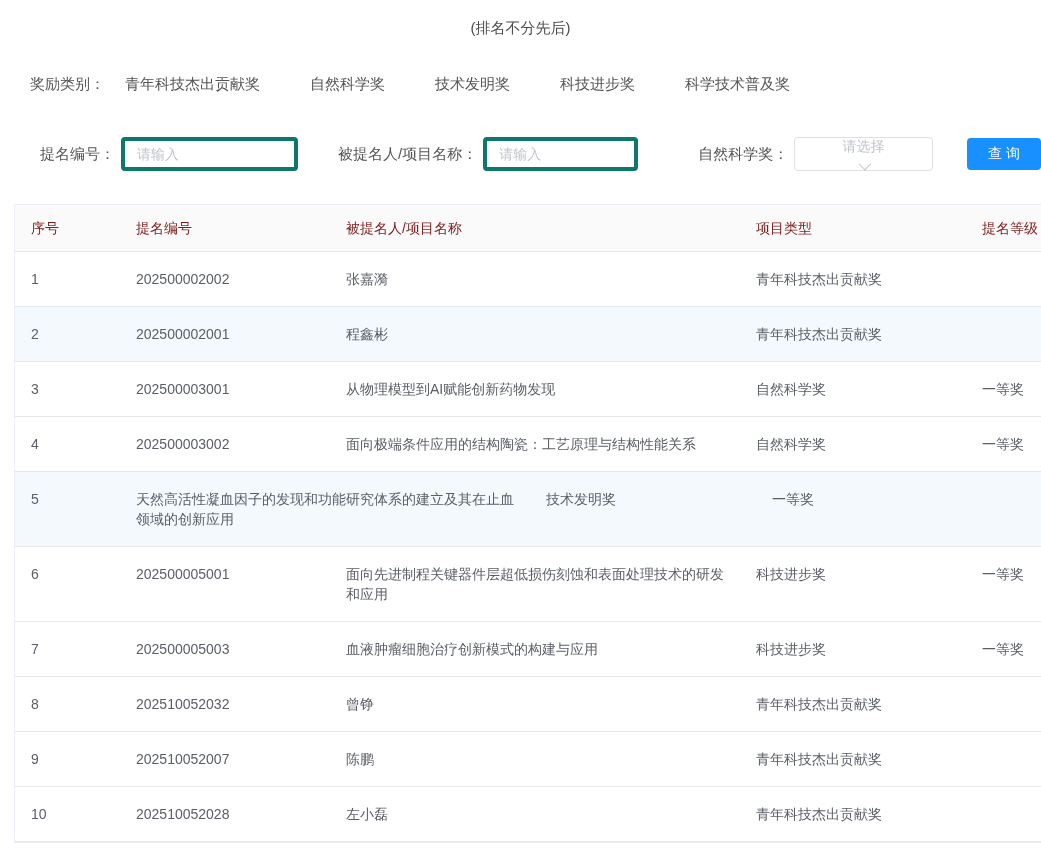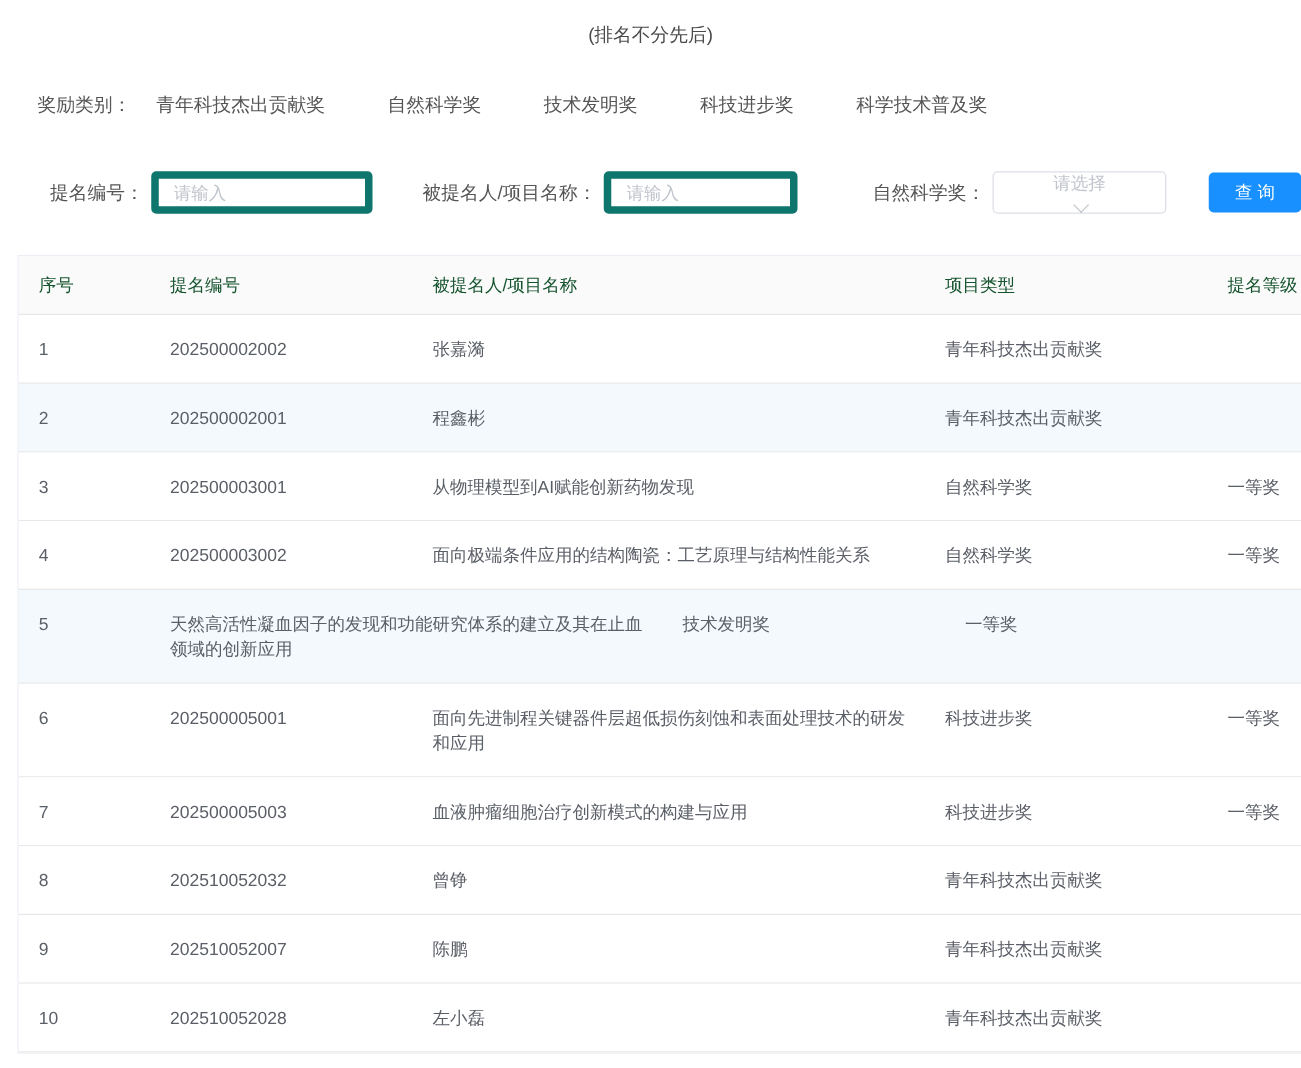--- a/index.html
+++ b/index.html
@@ -41,21 +41,21 @@
     margin-top: 43px;
     padding-left: 40px;
     display: flex;
     align-items: center;
     font-size: 14px;
     color: #555;
   }
   .search-label { white-space: nowrap; font-size: 15px; }
   .text-input {
     height: 34px;
-    border: 6px solid #0f766e;
+    border: 4px solid #0f766e;
     border-radius: 4px;
     padding: 0 12px;
     font-size: 14px;
     color: #5a5e66;
     outline: none;
     font-family: inherit;
   }
   .text-input::placeholder { color: #c0c4cc; }
   .input-no { width: 177px; margin-left: 6px; }
   .label-nominee { margin-left: 40px; }
@@ -105,21 +105,21 @@
     border-right: none;
     font-size: 14px;
   }
   .t-header {
     display: flex;
     background: #fafafa;
     border-bottom: 1px solid #e8e8e8;
   }
   .th {
     padding: 13px 16px;
-    color: #14532d;
+    color: #7f1d1d;
     font-weight: 500;
     line-height: 20px;
   }
   .tr {
     display: flex;
     border-bottom: 1px solid #e8e8e8;
     background: #fff;
   }
   .tr:last-child { border-bottom: 1px solid #e8e8e8; }
   .tr.highlight { background: #f3f9fc; }

